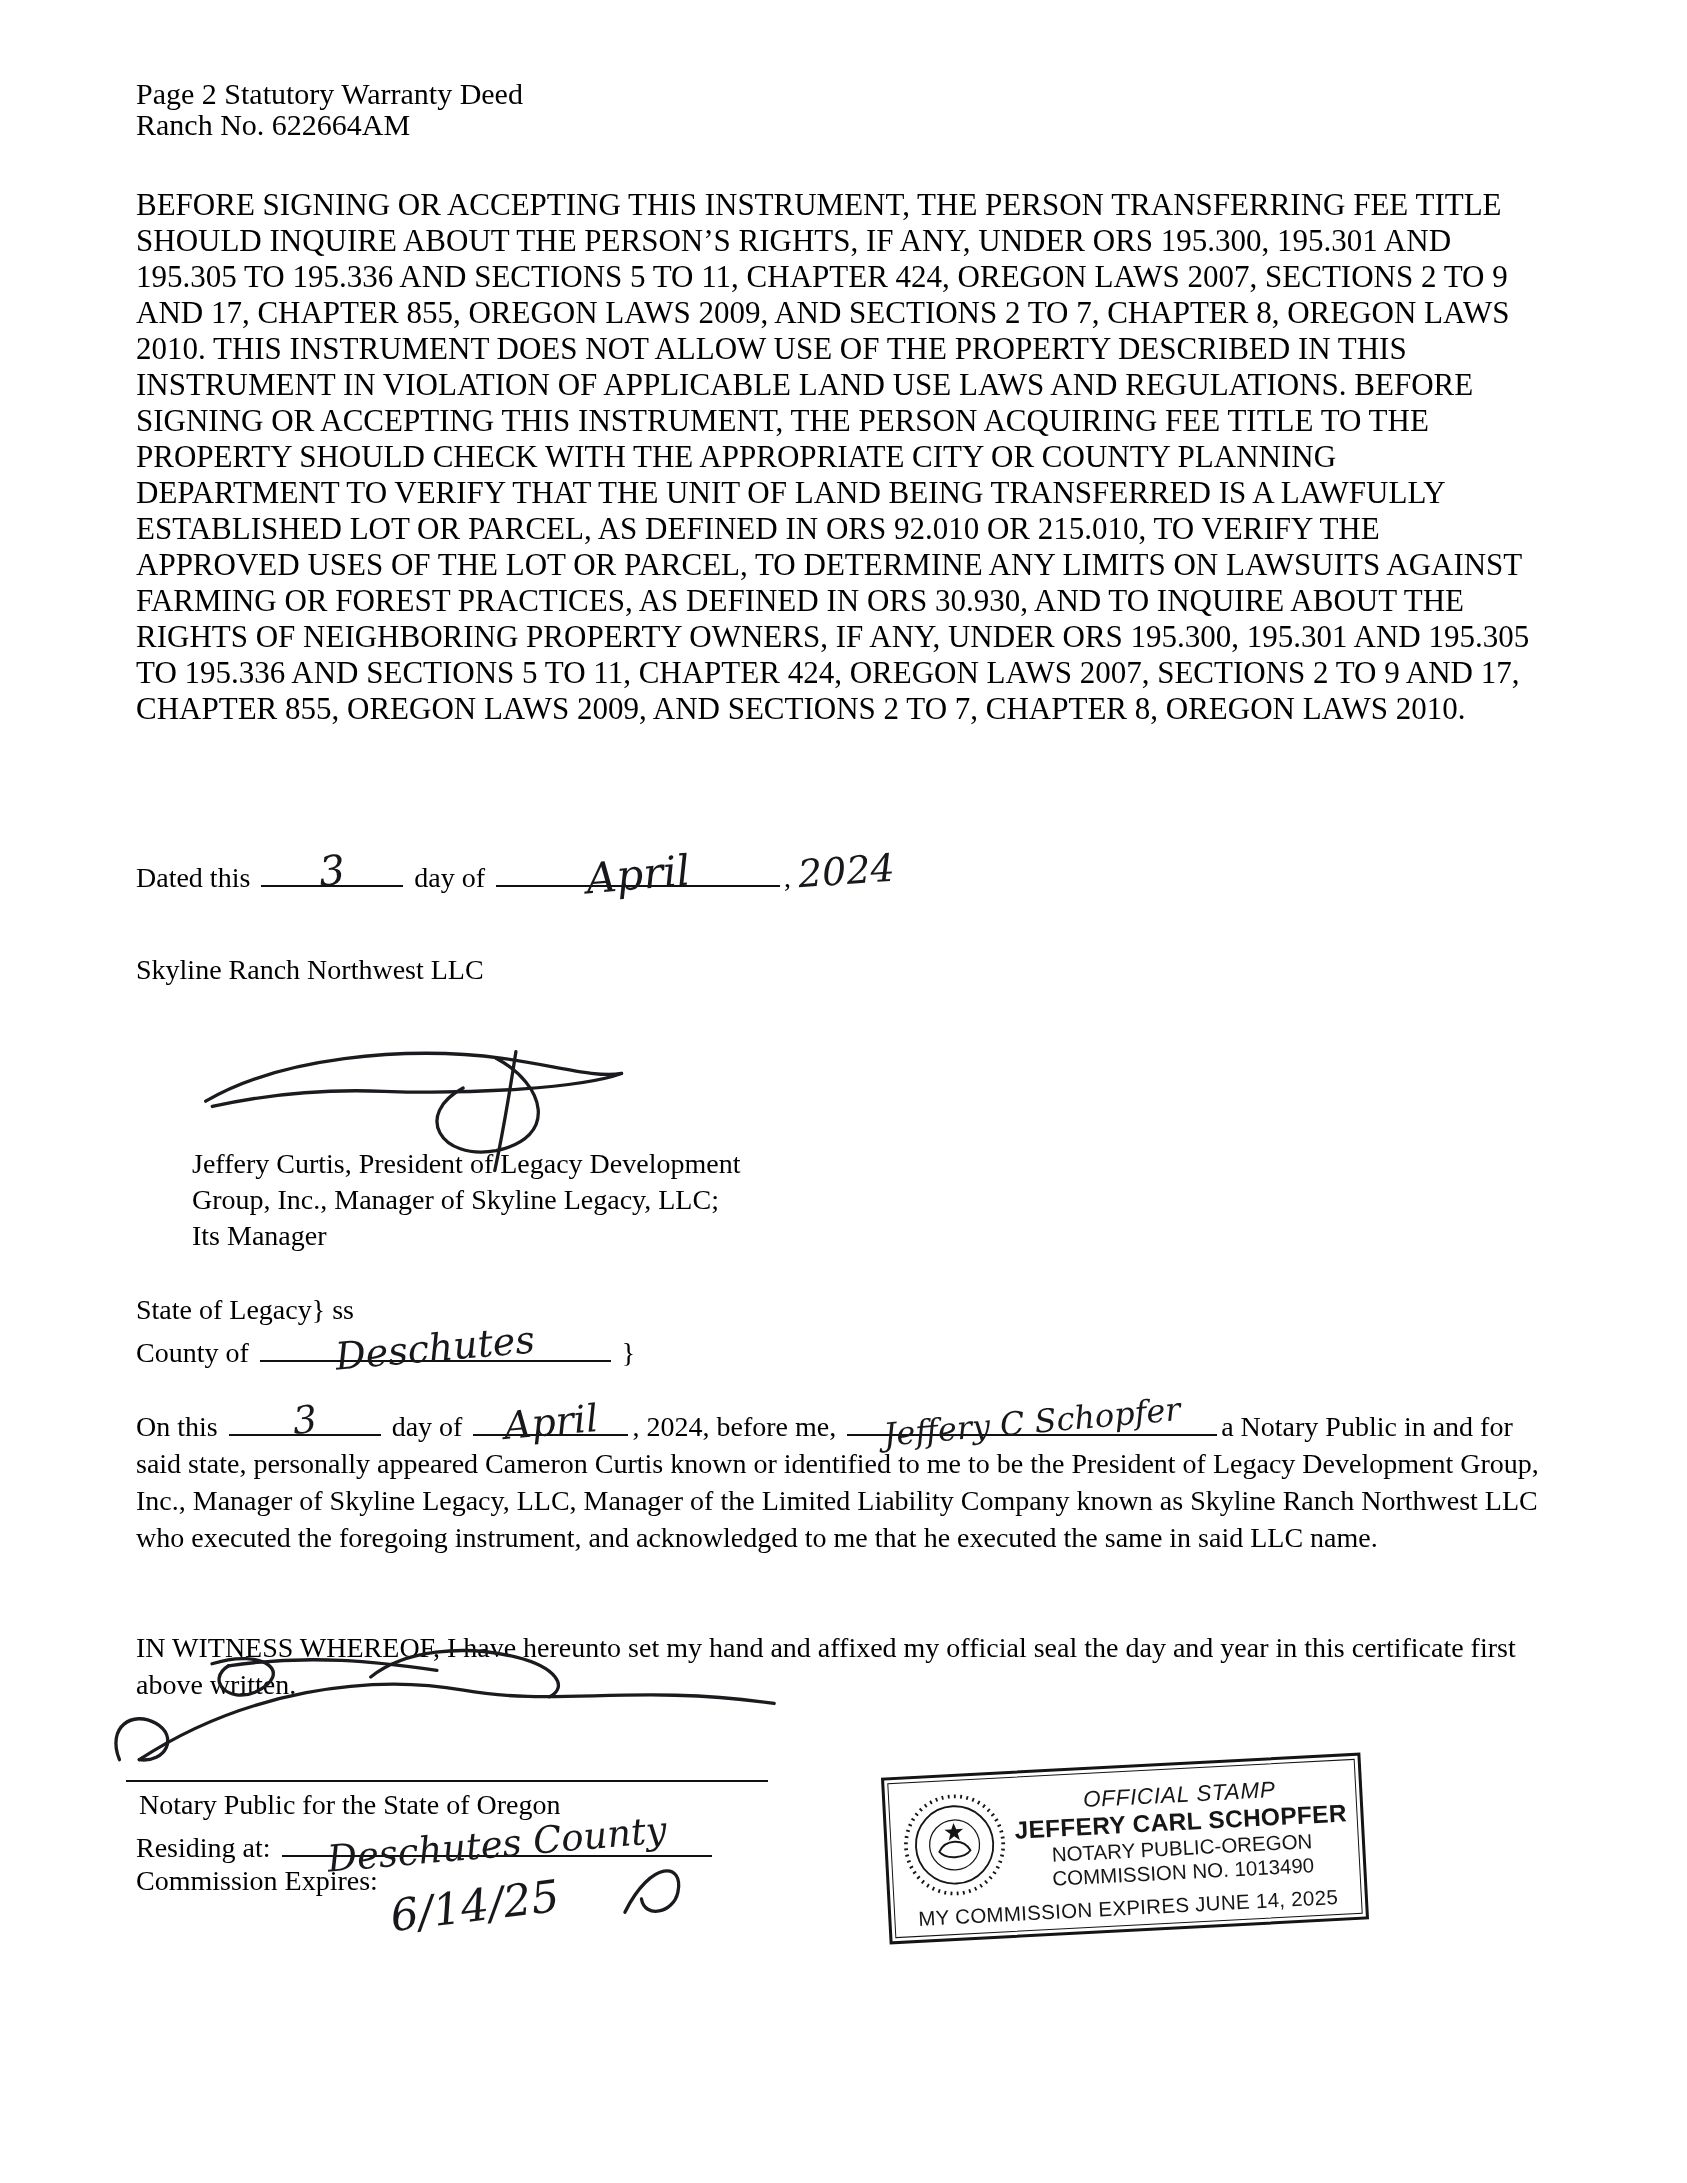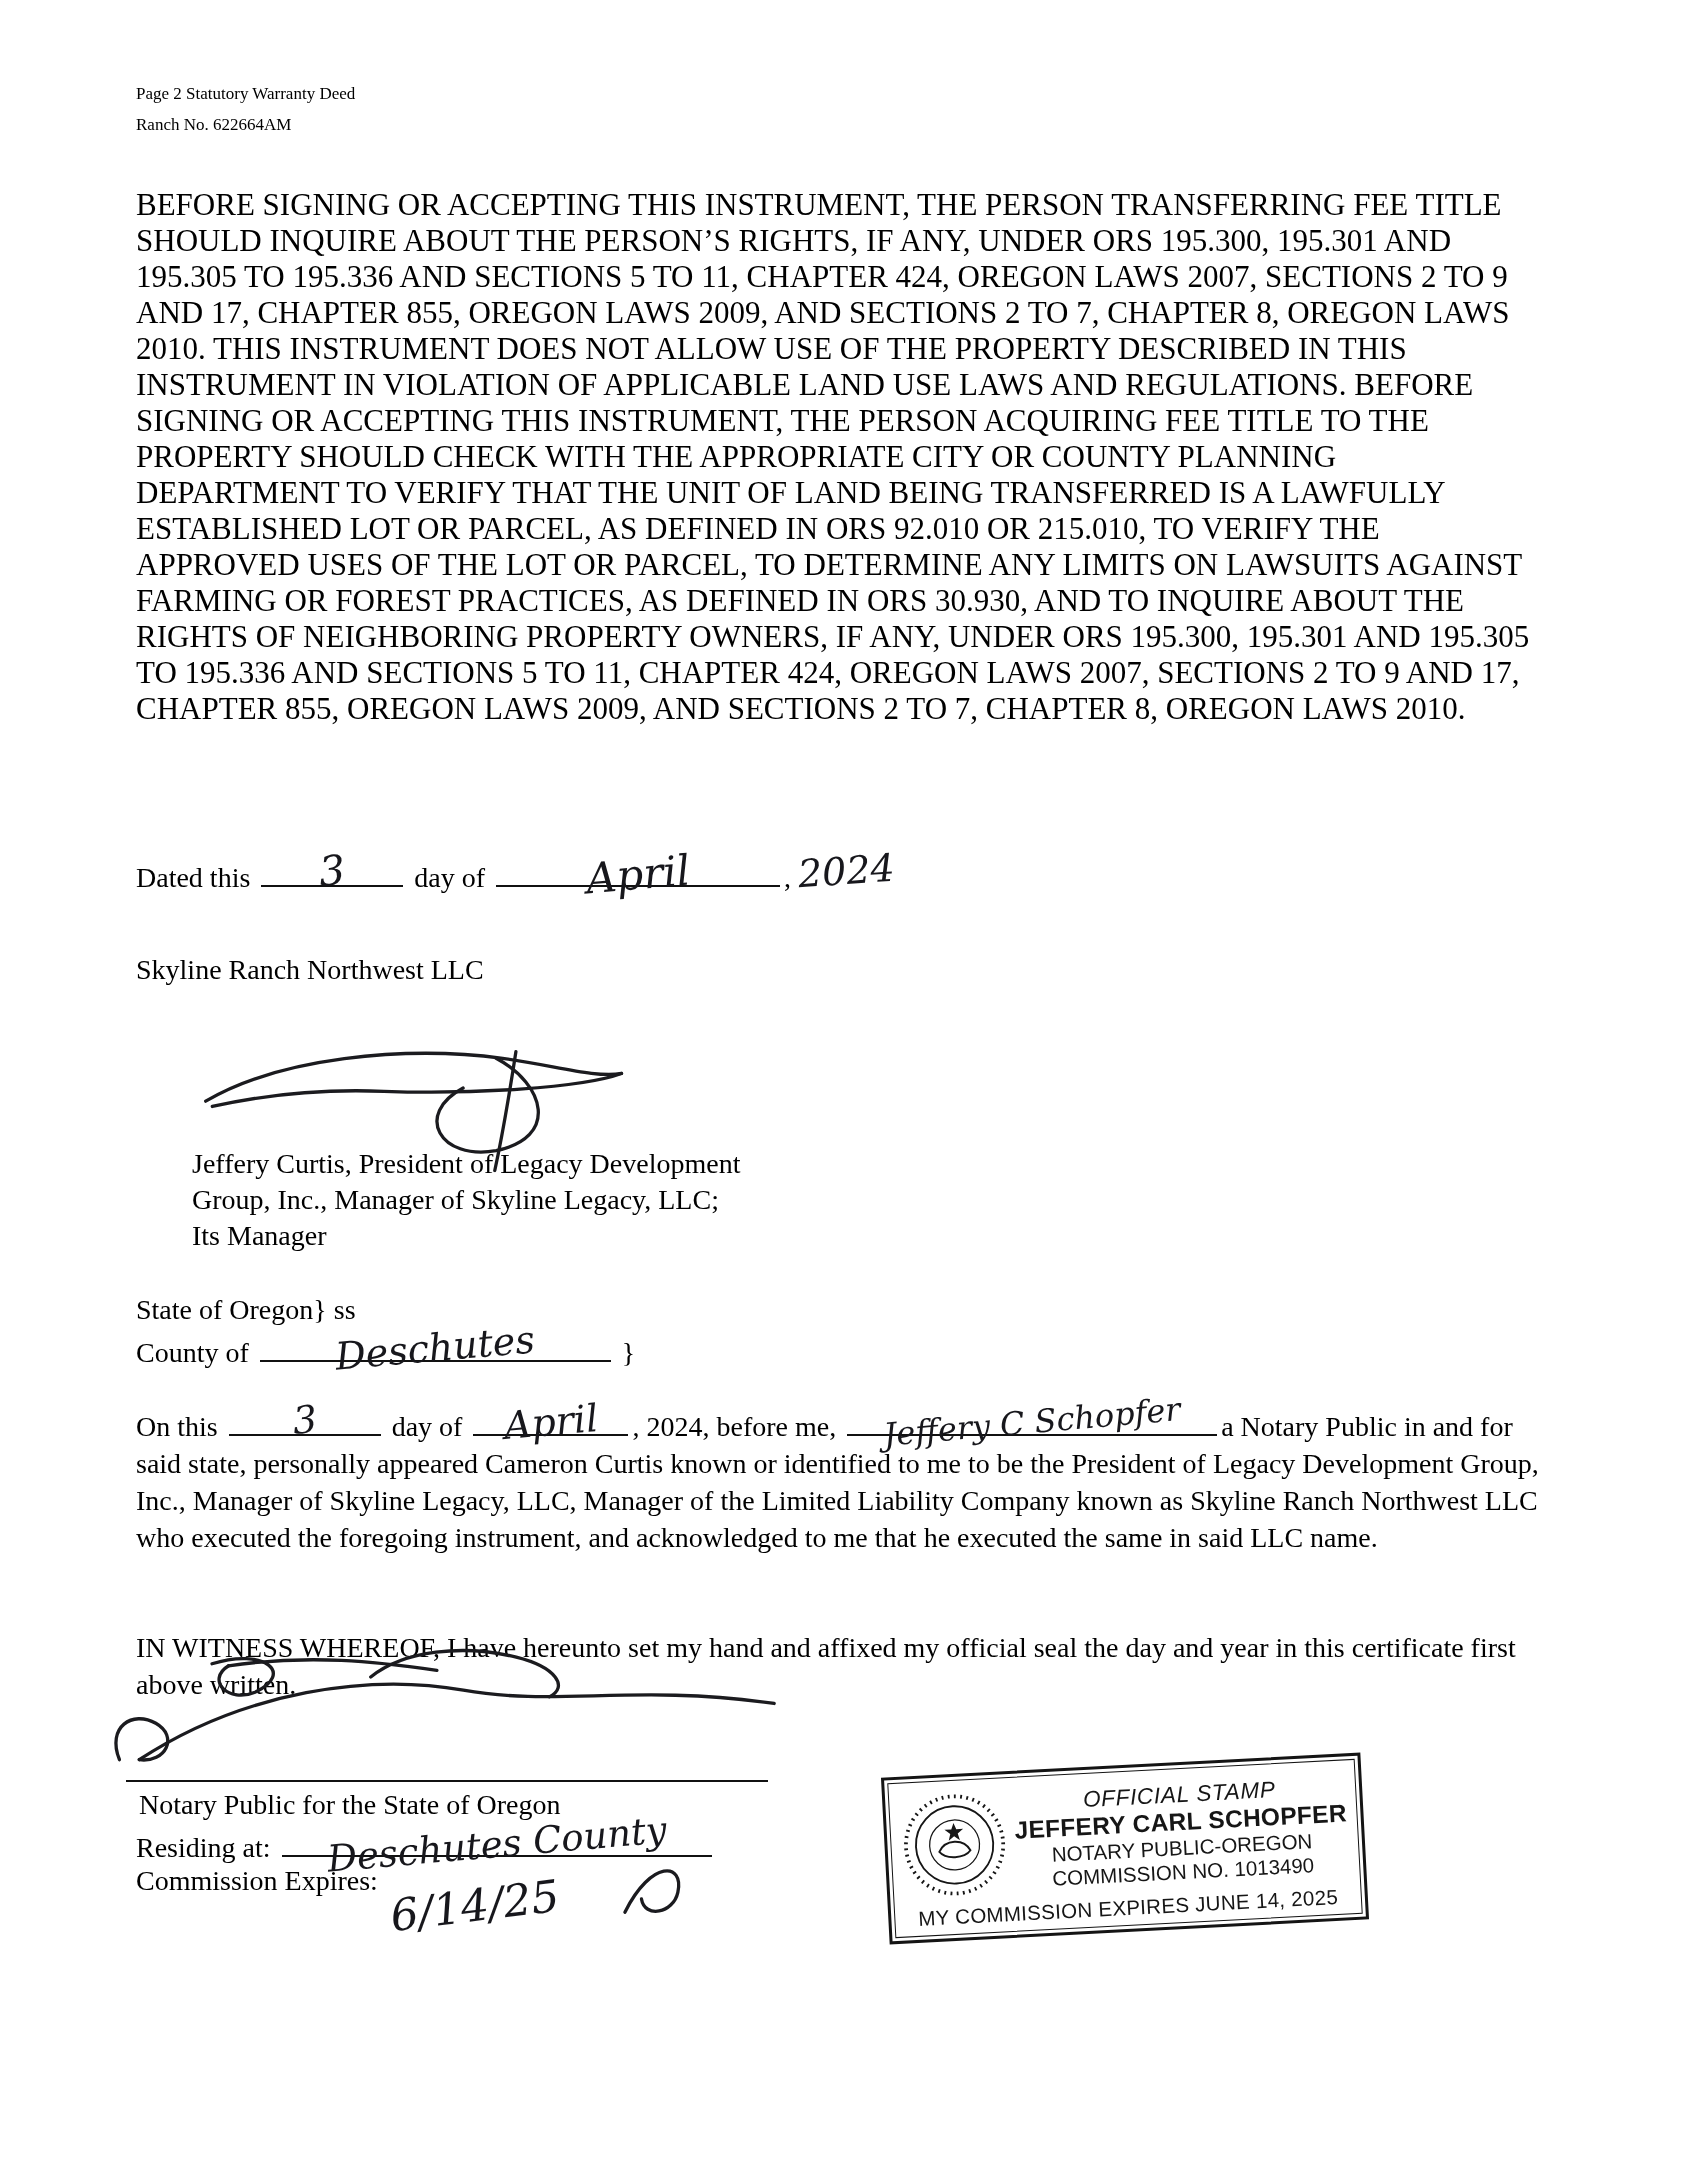--- a/index.html
+++ b/index.html
@@ -1,21 +1,21 @@
 <!DOCTYPE html>
 <html style="font-size:10.6px"><head>
 <meta charset="utf-8">
 <style>
   html,body{margin:0;padding:0;background:#ffffff;}
   .page{
     position:relative;width:1687px;height:2183px;background:#ffffff;
     color:#000;font-family:"Liberation Serif", serif;overflow:hidden;
   }
   .block{position:absolute;}
-  .hdr{font-size:17px;line-height:31px;font-family:Liberation Serif, serif;}
+  .hdr{font-size:30px;line-height:31px;font-family:Liberation Serif, serif;}
   .caps-para{font-size:31px;line-height:36px;width:1399px;text-align:left;}
   .body-txt{font-size:28px;line-height:37px;}
   .blank{
     position:relative;display:inline-block;height:30px;
     border-bottom:2px solid #111;vertical-align:baseline;margin:0 4px;
   }
   .hand{
     font-family:"DejaVu Serif", serif;font-style:italic;color:#17171c;
     white-space:nowrap;
   }
@@ -75,21 +75,21 @@
   </svg>
 
 
   <div class="block body-txt" style="left:192px;top:1146px;line-height:36px;">
     <div>Jeffery Curtis, President of Legacy Development</div>
     <div>Group, Inc., Manager of Skyline Legacy, LLC;</div>
     <div>Its Manager</div>
   </div>
 
   <div class="block body-txt" style="left:136px;top:1291px;">
-    <span>State of Oregon</span><span>}</span>
+    <span>State of Legacy</span><span>}</span>
     <span>ss</span>
   </div>
   <div class="block body-txt" style="left:136px;top:1330px;">
     <span>County of</span>
     <span class="blank" style="width:351px;"><span class="hand" style="font-size:38px;bottom:-6.6px;">Deschutes</span></span>
     <span>}</span>
   </div>
 
   <div class="block body-txt" style="left:136px;top:1404px;width:1416px;">
     <span>On this</span>

